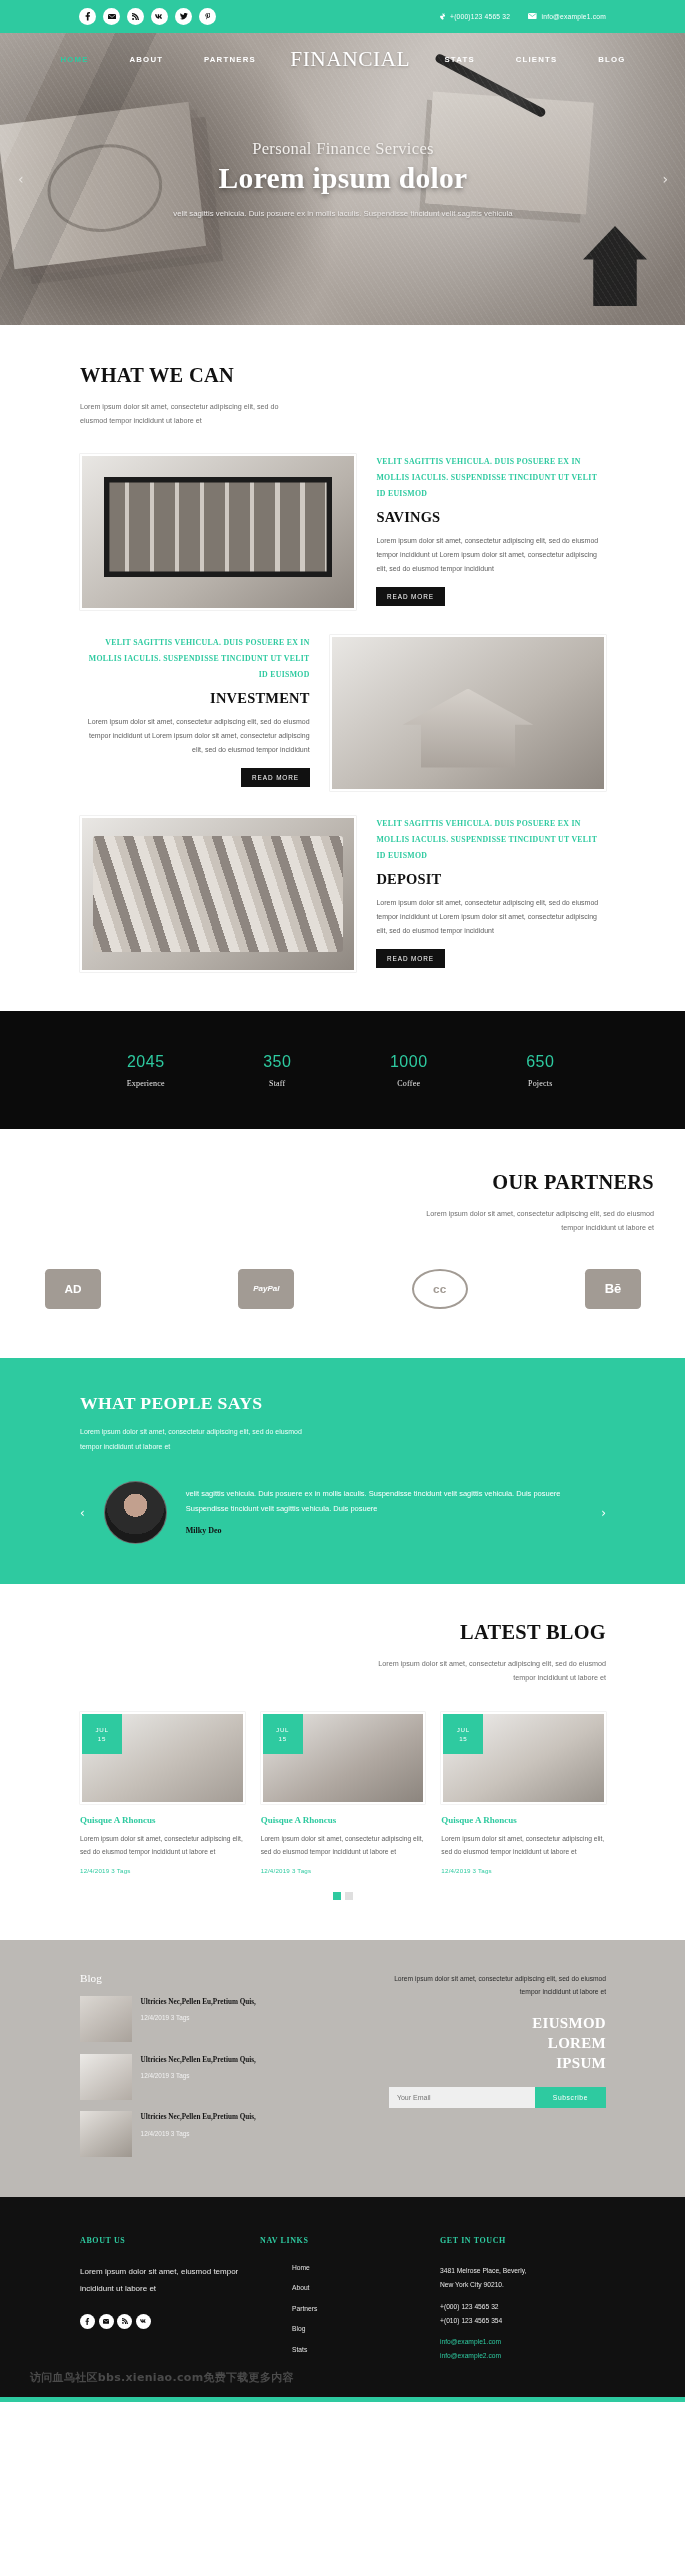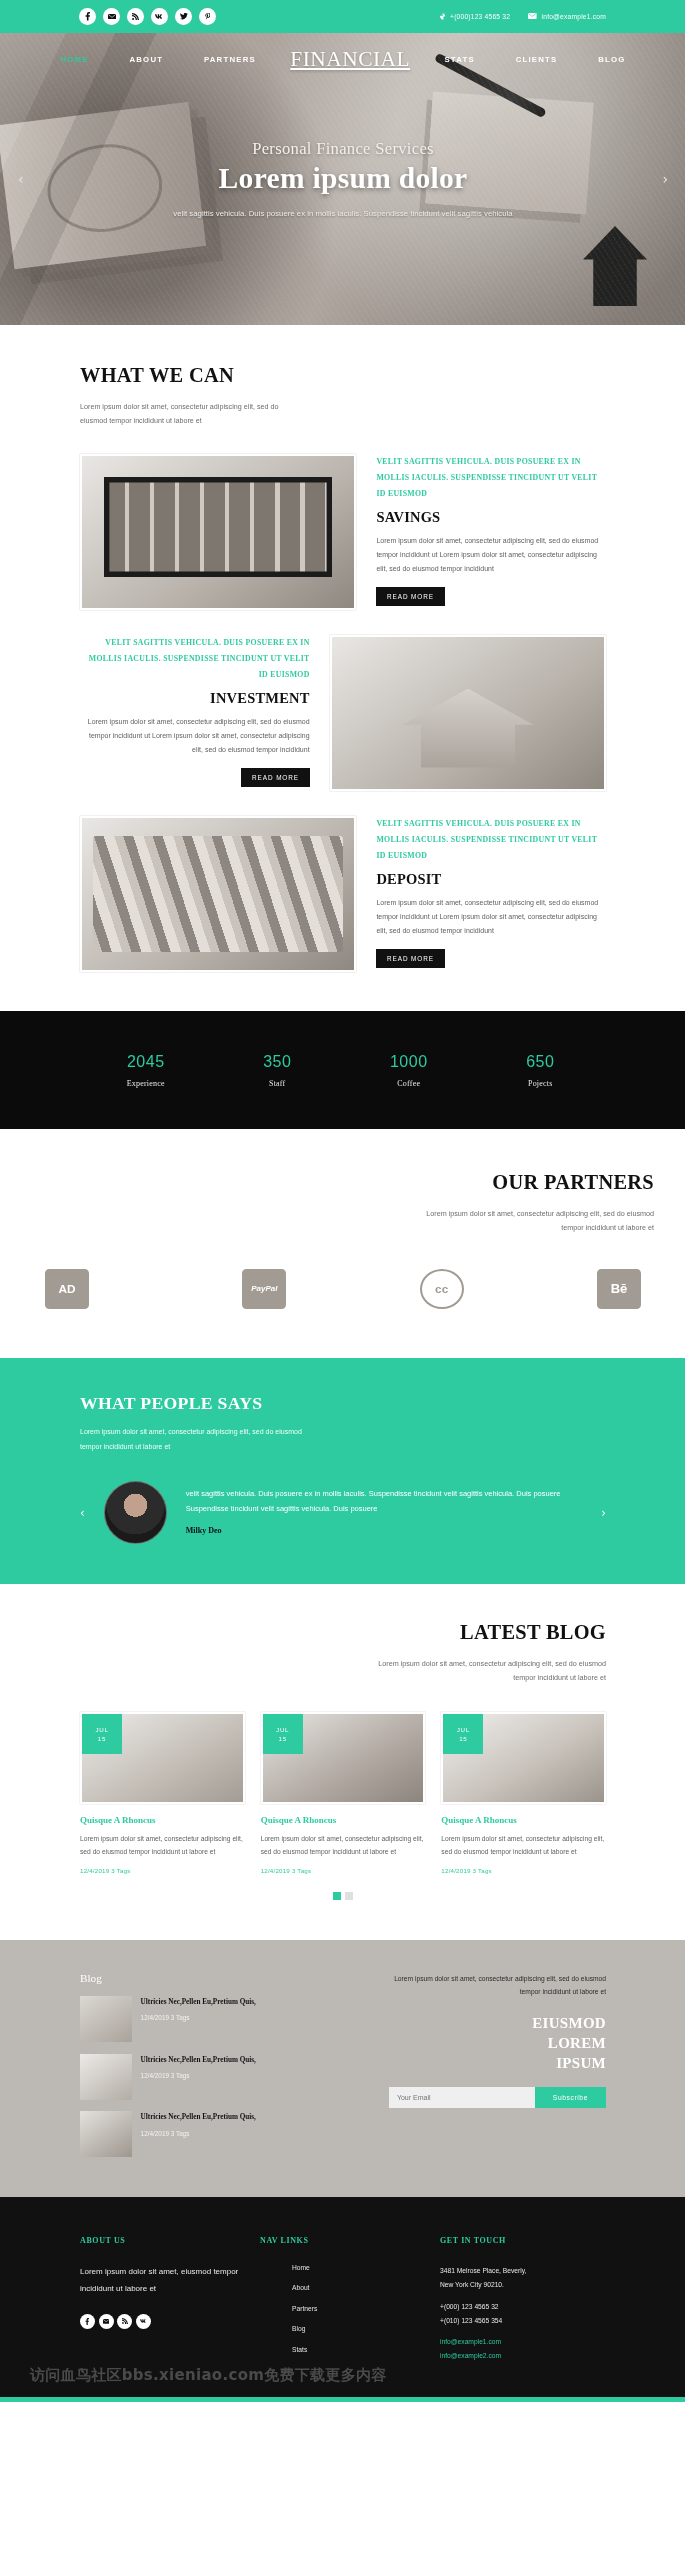--- a/index.html
+++ b/index.html
@@ -107,21 +107,20 @@
     font-size: 7.8px; letter-spacing: 1.2px; font-weight: 700;
     padding: 0 20.4px; text-transform: uppercase;
   }
   .nav a.active { color:#2ecaa0; }
   .brand {
     color:#ffffff;
     font-family:"Liberation Serif", serif;
     font-size: 21.4px; letter-spacing: 0.5px;
     padding: 0 14px; white-space: nowrap;
     text-shadow: 0 1.1px 2.7px rgba(0,0,0,.25);
-    text-decoration: underline;
   }
 
   .hero-center {
     position:absolute; left:0; right:0; top: 106px;
     text-align:center; z-index:4; padding:0 86px;
   }
   .hero-sub {
     color:#f2efec; font-family:"Liberation Serif",serif;
     font-size:16.6px; letter-spacing:0.3px; margin-bottom:3.2px;
     text-shadow: 0 1.1px 3.2px rgba(0,0,0,.3);
@@ -210,21 +209,21 @@
   .stat .lbl {
     color:#e9e9e9; font-family:"Liberation Serif",serif;
     font-size:8px; margin-top:7.5px; letter-spacing:0.2px;
   }
 
   
   .partners { padding: 42px 32px 49px; text-align:right; }
   .partners .sec-lead { text-align:right; }
   .partner-row { display:flex; justify-content:space-between; margin-top:33px; padding: 0 13px; }
   .plogo {
-    width:44px; height:40px; background:#a29b94; color:#fff;
+    width:56px; height:40px; background:#a29b94; color:#fff;
     display:flex; align-items:center; justify-content:center;
     border-radius:4.3px; font-weight:700; font-size:11.8px;
     font-family:"Liberation Sans",sans-serif; font-style:italic;
   }
   .plogo.cc { background:transparent; color:#a29b94; border:2.1px solid #a29b94; border-radius:50%; font-style:normal; }
   .plogo.ad { font-style:normal; }
   .plogo.pp { font-size:8px;margin-left:20px; }
   .plogo.be { font-style:normal; font-size:13px; }
 
   
@@ -301,21 +300,21 @@
   .dtitle { color:#2ecaa0; font-family:"Liberation Serif",serif; font-weight:700; font-size:8px; letter-spacing:0.6px; margin-bottom:19px; }
   .dtext { color:#e7e7e7; font-size:8px; line-height:2.1; }
   .dsocial { display:flex; gap:3.7px; margin-top:16px; }
   .dsocial .social-dot { width:15px; height:15px; font-size:6.4px; }
   .dlinks a { display:block; color:#e3e3e3; font-size:6.7px; text-decoration:none; margin-bottom:13.4px; }
   .dinfo { color:#e7e7e7; font-size:6.7px; line-height:2.1; }
   .dinfo .mail { color:#2ecaa0; }
   .dgap { height:7.5px; }
   .watermark {
     position:absolute; left:30px; bottom:11.8px;
-    color:#4a4a4a; font-size:15px; font-weight:700;
+    color:#4a4a4a; font-size:11px; font-weight:700;
     font-family:"DejaVu Sans", sans-serif; letter-spacing:0.3px;
   }
   .footbar { height:5.4px; background:#2ecaa0; }
 </style>
 </head>
 <body>
 
 <div class="wrap">
 
   <div class="topbar">

